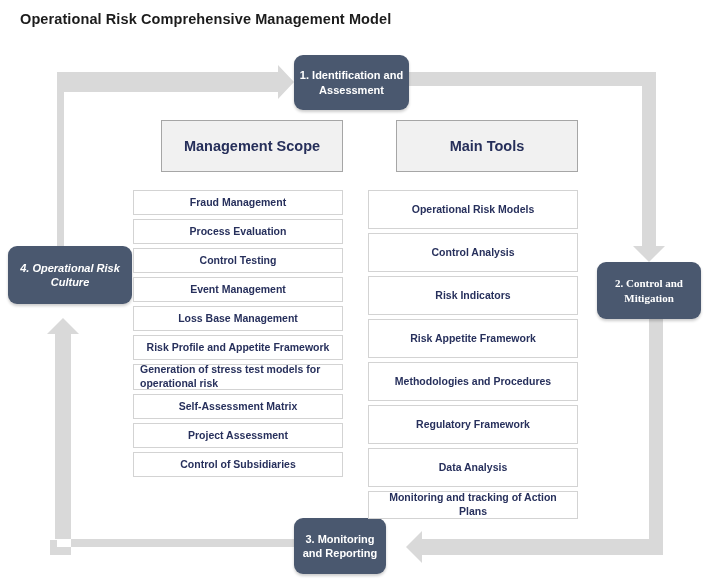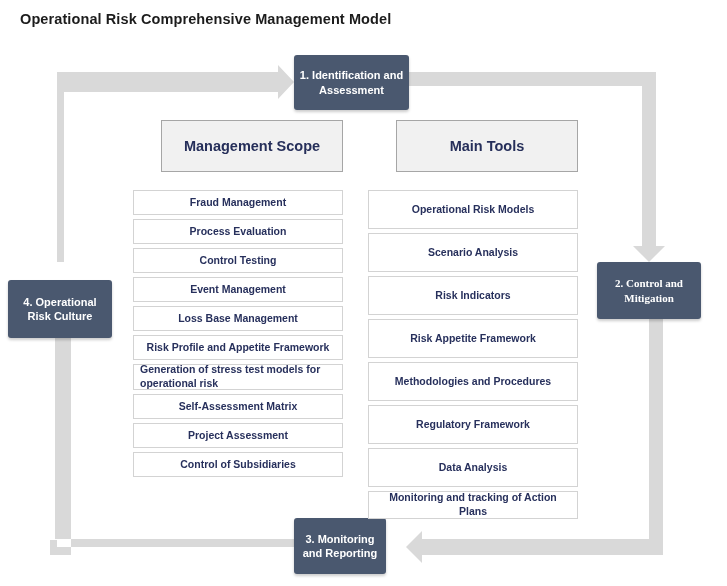--- a/index.html
+++ b/index.html
@@ -38,37 +38,37 @@
     left: 0;
     top: 0;
     width: 727px;
     height: 586px;
   }
 
   
   .node {
     position: absolute;
     background: #4a586f;
-    border-radius: 3px;
+    border-radius: 9px;
     color: #ffffff;
     font-size: 11px;
     font-weight: bold;
     line-height: 1.28;
     text-align: center;
     display: flex;
     align-items: center;
     justify-content: center;
     box-sizing: border-box;
     padding: 4px 4px;
     box-shadow: 0 2px 3px rgba(0,0,0,0.20);
   }
   #node-1 { left: 294px; top: 55px;  width: 115px; height: 55px; }
   #node-2 { left: 597px; top: 262px; width: 104px; height: 57px; font-family: Liberation Serif, serif; }
   #node-3 { left: 294px; top: 518px; width: 92px; height: 56px; }
-  #node-4 { left: 8px;   top: 280px; width: 104px; height: 58px; }
+  #node-4 { left: 8px;   top: 246px; width: 124px; height: 58px; font-style: italic; }
 
   
   .column {
     position: absolute;
     top: 120px;
     width: 210px;
   }
   #col-scope { left: 133px; }
   #col-tools { left: 368px; }
 
@@ -144,21 +144,21 @@
     <div class="item">Risk Profile and Appetite Framework</div>
     <div class="item tall">Generation of stress test models for operational risk</div>
     <div class="item">Self-Assessment Matrix</div>
     <div class="item">Project Assessment</div>
     <div class="item">Control of Subsidiaries</div>
   </div>
 
   <div class="column" id="col-tools">
     <div class="column-header">Main Tools</div>
     <div class="item">Operational Risk Models</div>
-    <div class="item">Scenario Analysis</div>
+    <div class="item">Control Analysis</div>
     <div class="item">Risk Indicators</div>
     <div class="item">Risk Appetite Framework</div>
     <div class="item">Methodologies and Procedures</div>
     <div class="item">Regulatory Framework</div>
     <div class="item">Data Analysis</div>
     <div class="item tall">Monitoring and tracking of Action Plans</div>
   </div>
 
 </div>
 

